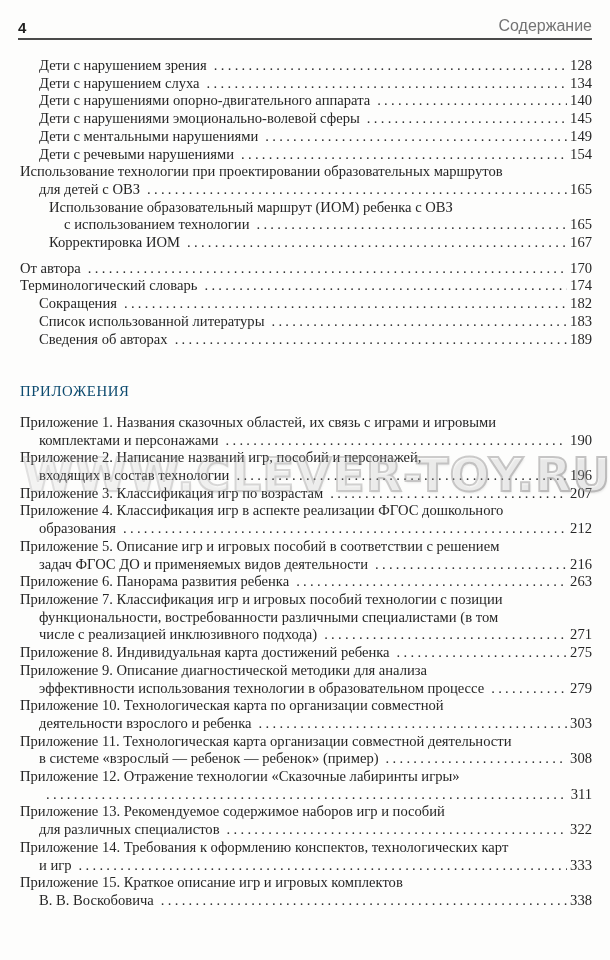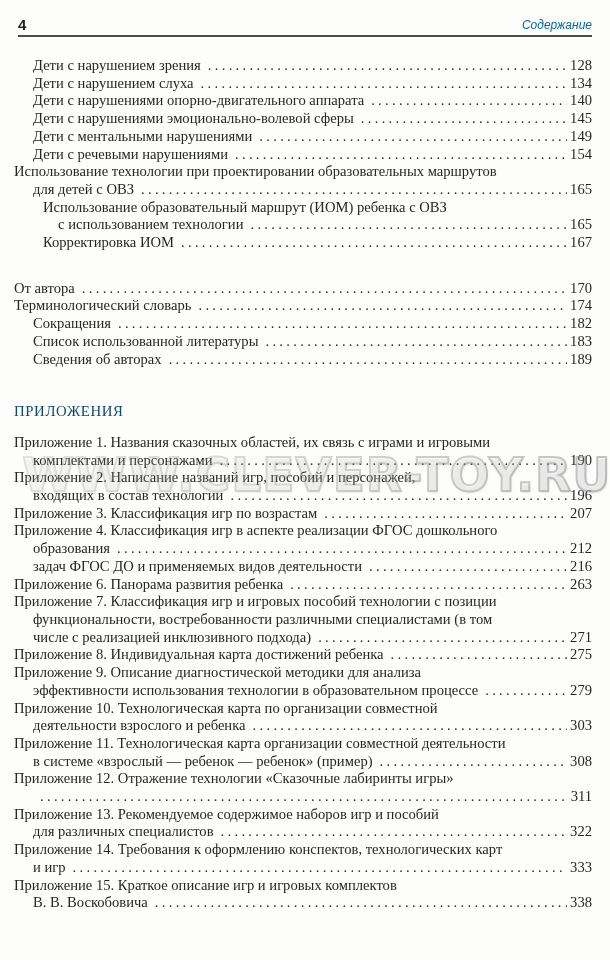--- a/index.html
+++ b/index.html
@@ -18,29 +18,29 @@
     display:flex;justify-content:space-between;align-items:flex-end;
     border-bottom:2px solid #4a4a4a;
     padding-bottom:3px;
   }
   .folio{
     font-family:"Liberation Sans", sans-serif;
     font-size:15px;font-weight:700;color:#1f1f1f;line-height:1;
   }
   .head-title{
     font-family:"Liberation Sans", sans-serif;
-    font-size:12px;font-weight:400;color:#0369a1;line-height:1.1;font-style:italic;
+    font-size:16px;font-weight:400;color:#737373;line-height:1.1;
   }
   
   .content{
-    position:absolute;top:57px;left:14px;right:18px;
+    position:absolute;top:57px;left:20px;right:18px;
     font-size:14.6px;line-height:17.7px;
   }
   .toc-section{margin:0;}
-  .sec-back{margin-top:28px;}
+  .sec-back{margin-top:8px;}
   .appendix-heading{
     margin-top:35px;margin-bottom:13px;
     font-size:14.8px;letter-spacing:0.6px;color:#0c4a6e;
   }
   .toc-line{display:flex;align-items:baseline;}
   .toc-line .line-text{white-space:nowrap;flex-shrink:0;}
   .indent-1{padding-left:19px;}
   .indent-2{padding-left:29px;}
   .indent-3{padding-left:44px;justify-content:center;}
   .leader{
@@ -182,20 +182,23 @@
           <span class="pagenum">207</span>
         </div>
         <div class="toc-line indent-0">
           <span class="line-text">Приложение 4. Классификация игр в аспекте реализации ФГОС дошкольного</span>
         </div>
         <div class="toc-line indent-1">
           <span class="line-text">образования</span>
           <span class="leader"></span>
           <span class="pagenum">212</span>
         </div>
+        <div class="toc-line indent-0">
+          <span class="line-text">Приложение 5. Описание игр и игровых пособий в соответствии с решением</span>
+        </div>
         <div class="toc-line indent-1">
           <span class="line-text">задач ФГОС ДО и применяемых видов деятельности</span>
           <span class="leader"></span>
           <span class="pagenum">216</span>
         </div>
         <div class="toc-line indent-0">
           <span class="line-text">Приложение 6. Панорама развития ребенка</span>
           <span class="leader"></span>
           <span class="pagenum">263</span>
         </div>

